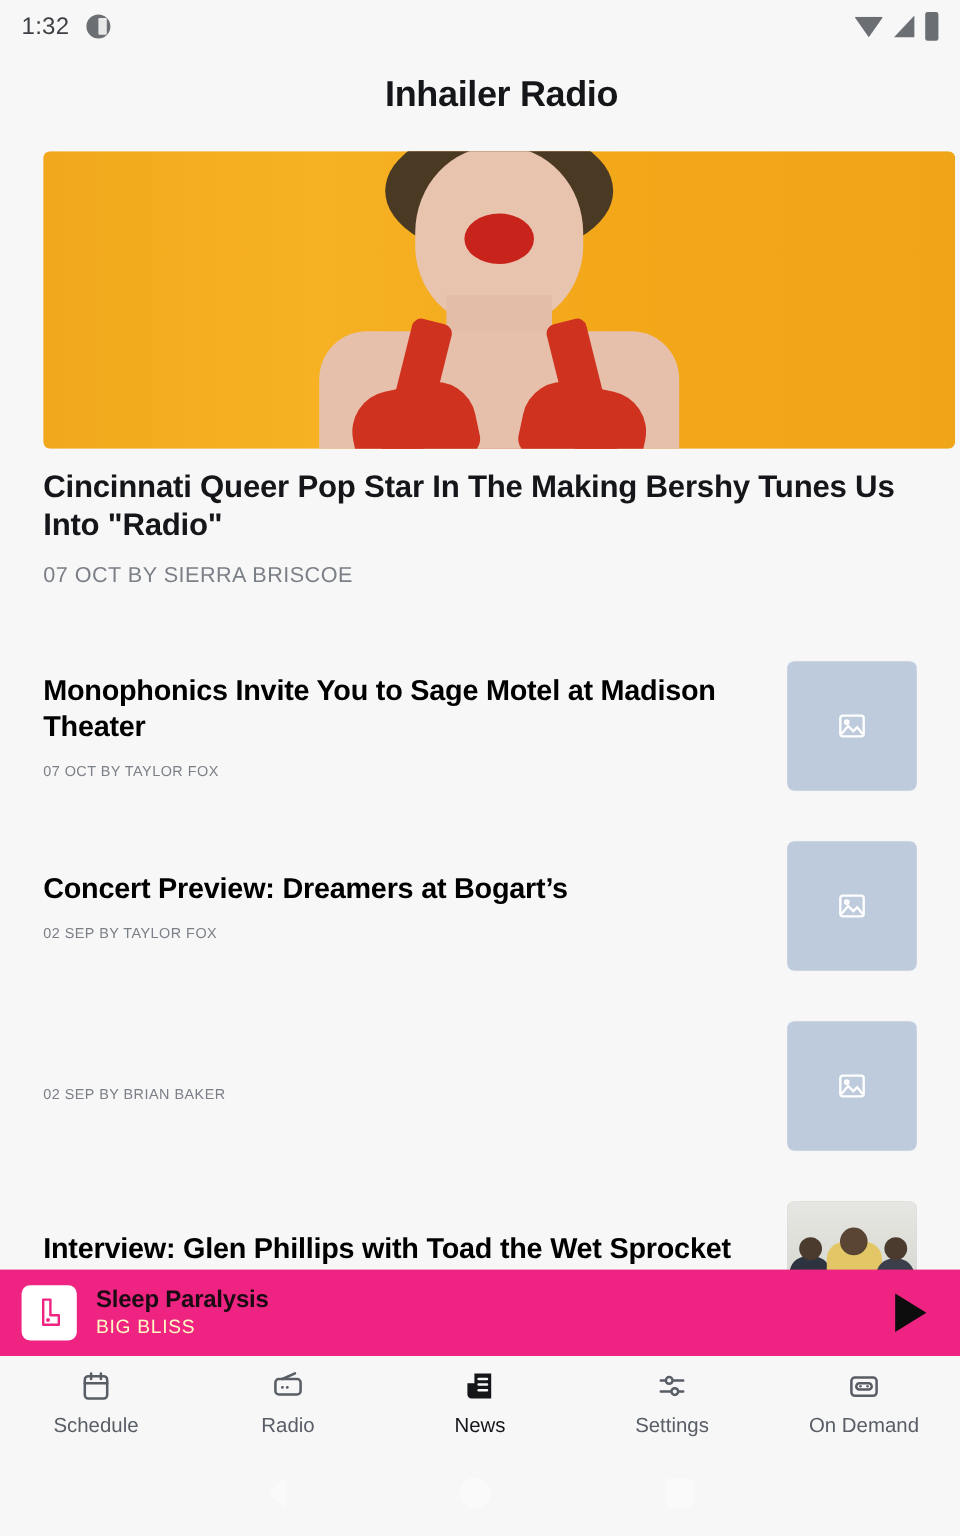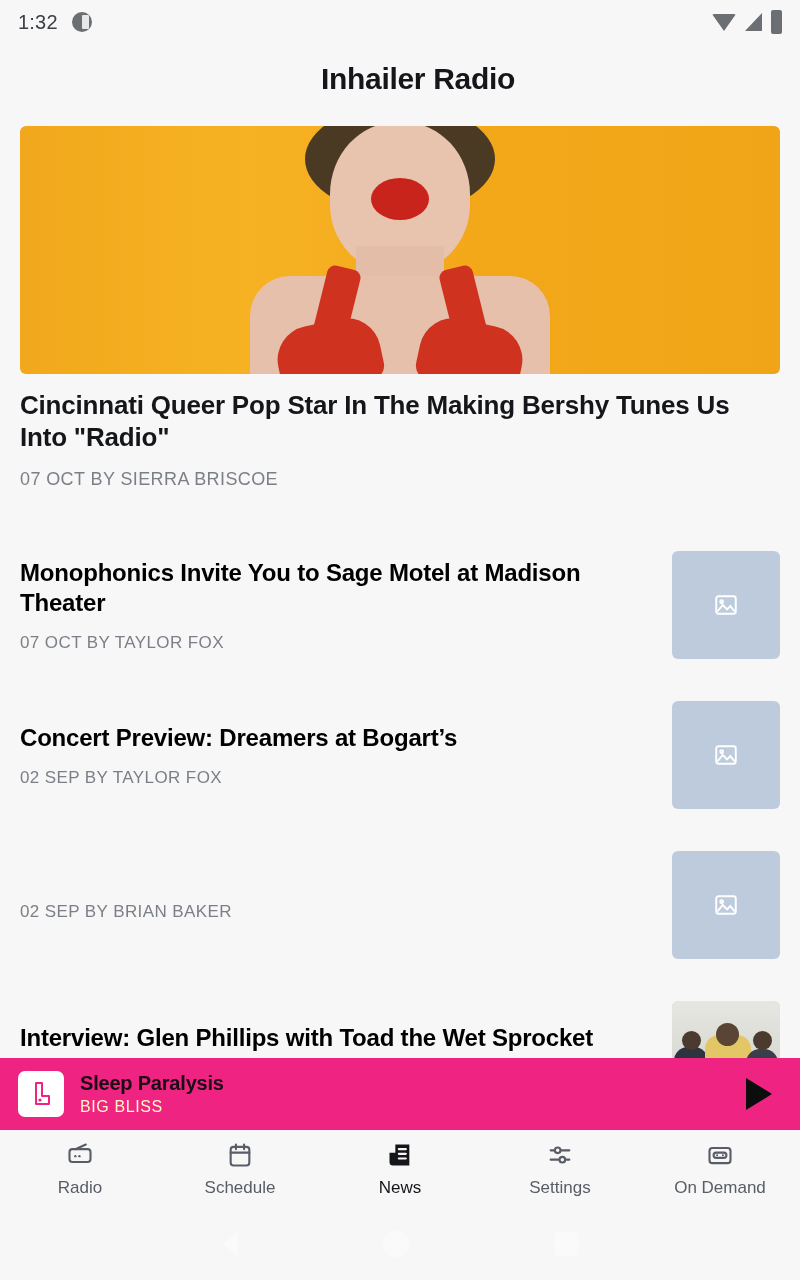--- a/index.html
+++ b/index.html
@@ -38,21 +38,21 @@
   }
   .ic-battery { width:11px; height:24px; background:#6b6e72; border-radius:2px; }
 
   
   .header { text-align:center; padding:18px 0 30px; }
   .header-title {
     font-size:30px; font-weight:bold; color:#15161a; letter-spacing:-.3px;padding-left:36px;
   }
 
   
-  .content { padding:0 20px;border-radius:25px; }
+  .content { padding:0 36px;border-radius:25px; }
 
   
   .hero-card { margin-bottom:18px; }
   .hero-image {
     width:760px; height:248px; border-radius:6px; overflow:hidden;
     position:relative;
     background:
       radial-gradient(ellipse 60% 70% at 50% 120%, #d8432a 0%, #d8432a 34%, rgba(216,67,42,0) 36%),
       linear-gradient(90deg,#f2a81c 0%,#f6b223 30%,#f3a81a 60%,#f0a417 100%);
   }
@@ -108,21 +108,21 @@
   .list { margin-top:40px; }
   .article {
     display:flex; align-items:center; justify-content:space-between;
     gap:22px; min-height:150px; padding:12px 0;
   }
   .a-text { flex:1; }
   .a-title {
     font-size:24px; font-weight:bold; color:#000000;
     line-height:1.28; letter-spacing:-.2px;
   }
-  .a-meta { font-size:17px; color:#7b7f87; margin-top:14px; letter-spacing:.4px; }
+  .a-meta { font-size:12px; color:#7b7f87; margin-top:14px; letter-spacing:.4px; }
 
   .thumb {
     width:108px; height:108px; border-radius:6px; flex:0 0 108px;
     background:#bdcbdc; display:flex; align-items:center; justify-content:center;
     overflow:hidden; position:relative;
   }
   .thumb svg { width:26px; height:26px; }
 
   
   .thumb.photo { background:#cdd2d4; }
@@ -296,35 +296,35 @@
       <div class="p-title">Sleep Paralysis</div>
       <div class="p-artist">BIG BLISS</div>
     </div>
     <div class="play-btn"></div>
   </div>
 
   <div class="tabbar">
 
     <div class="tab">
       <svg viewBox="0 0 24 24" fill="none" stroke="#585d66" stroke-width="1.8">
+        <rect x="4" y="5" width="16" height="16" rx="2.5"></rect>
+        <path d="M4 10h16" stroke-linecap="round"></path>
+        <path d="M8.5 3v4M15.5 3v4" stroke-linecap="round"></path>
+      </svg>
+      <span class="tab-label">Schedule</span>
+    </div>
+
+    <div class="tab">
+      <svg viewBox="0 0 24 24" fill="none" stroke="#585d66" stroke-width="1.8">
         <path d="M8 7l9-4" stroke-linecap="round"></path>
         <rect x="3" y="7" width="18" height="11" rx="2.5"></rect>
         <circle cx="8" cy="13" r="1" fill="#585d66" stroke="none"></circle>
         <circle cx="11.5" cy="13" r="1" fill="#585d66" stroke="none"></circle>
       </svg>
       <span class="tab-label">Radio</span>
-    </div>
-
-    <div class="tab">
-      <svg viewBox="0 0 24 24" fill="none" stroke="#585d66" stroke-width="1.8">
-        <rect x="4" y="5" width="16" height="16" rx="2.5"></rect>
-        <path d="M4 10h16" stroke-linecap="round"></path>
-        <path d="M8.5 3v4M15.5 3v4" stroke-linecap="round"></path>
-      </svg>
-      <span class="tab-label">Schedule</span>
     </div>
 
     <div class="tab active">
       <svg viewBox="0 0 24 24">
         <path d="M8 3h12v18H6a3 3 0 01-3-3v-8h5z" fill="#15161a"></path>
         <path d="M11 7h6M11 11h6M11 15h6" stroke="#f7f7f7" stroke-width="1.8" stroke-linecap="round"></path>
       </svg>
       <span class="tab-label">News</span>
     </div>
 

